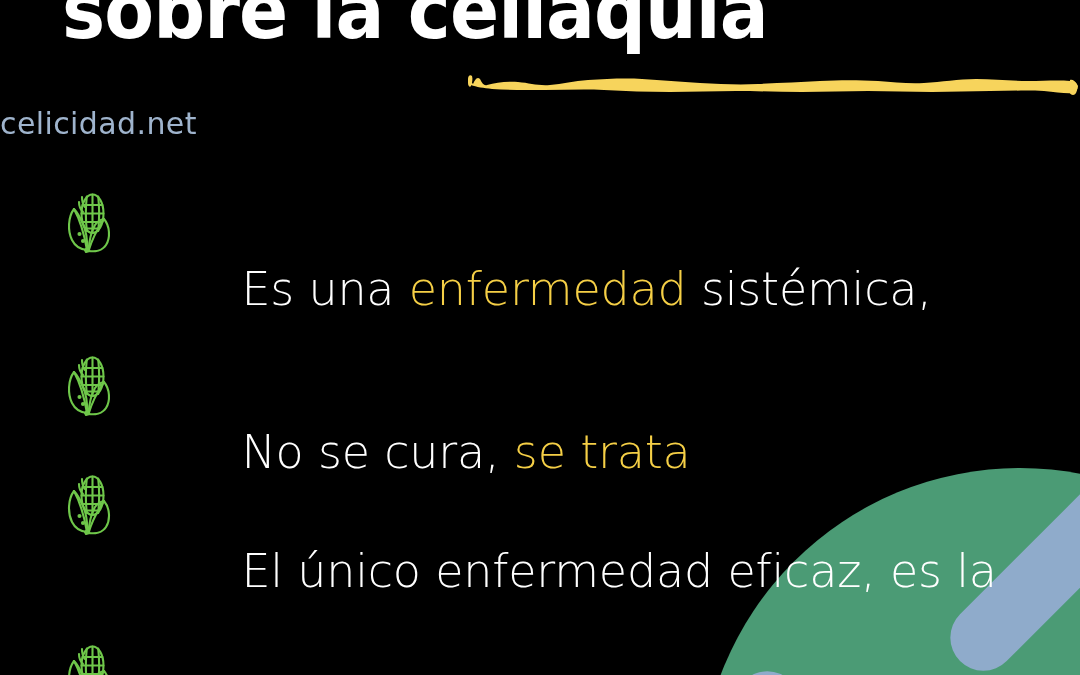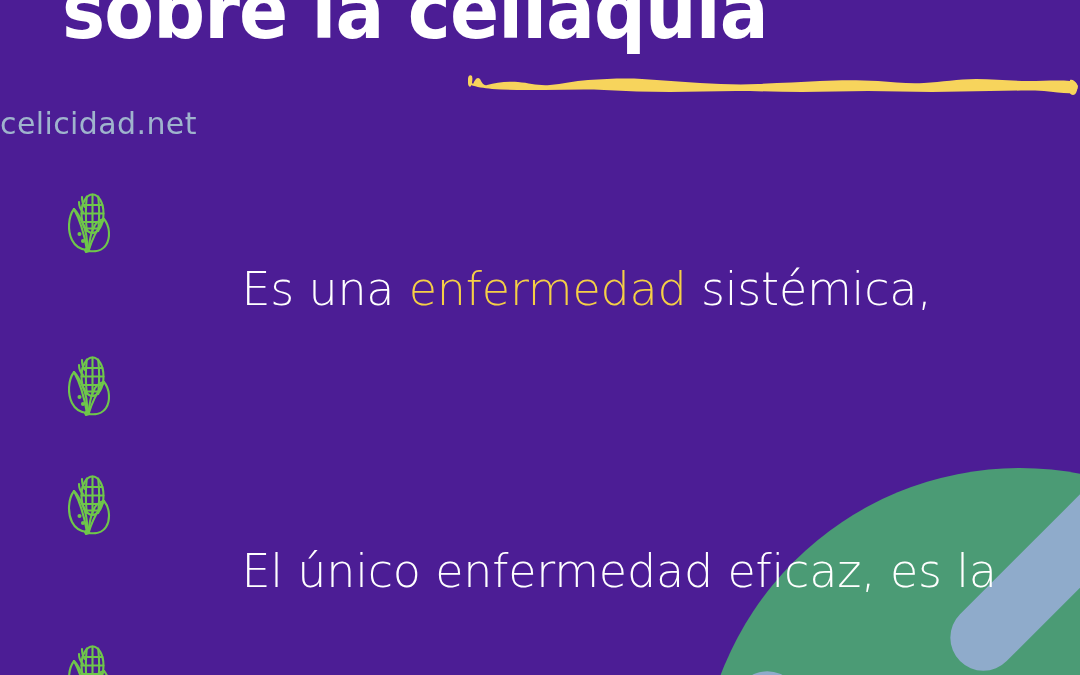--- a/index.html
+++ b/index.html
@@ -5,21 +5,21 @@
   * { margin:0; padding:0; box-sizing:border-box; }
   html, body {
     width:1080px; height:675px;
     overflow:hidden;
     background:#22599A;
     font-family:"DejaVu Sans", sans-serif;
   }
   #poster {
     position:relative;
     width:1080px; height:675px;
-    background:#4c1d95;
+    background:#000000;
     overflow:hidden;
   }
 
   
   #green-circle {
     position:absolute;
     left:700px; top:468px;
     width:640px; height:640px;
     border-radius:50%;
     background:#4B9B75;
@@ -195,20 +195,23 @@
                    C27.5,53 26,41 22,33 C19.5,27.5 17,23 14,20 Z"></path>
           <path d="M14,20 C19,29 24,44 27,61"></path>
           <path d="M44,30 C50,37 50.5,49 46,56 C42.5,61.5 35,63 28.5,62
                    C29,54 31,43 35,36 C37.5,32.5 41,30.5 44,30 Z"></path>
           <path d="M44,30 C38,39 32,50 28.5,62"></path>
           <path d="M25,61 L28,58 L29.5,62 L26,63 Z"></path>
           <circle cx="19.5" cy="45" r="1"></circle>
           <circle cx="23" cy="52" r="1"></circle>
         </g>
       </svg>
+      <div class="bullet-text">
+        <span>No se cura, </span><span class="hl">se trata</span>
+      </div>
     </div>
 
     <div class="bullet-row" id="bullet-row-2">
       <svg class="corn-icon" viewBox="0 0 54 66">
         <g fill="none" stroke="#6FC74A" stroke-width="2.1" stroke-linecap="round" stroke-linejoin="round">
           <path d="M32.5,5.5 C38.5,5.5 43.5,13.5 43.5,24.5 C43.5,35.5 38.5,44 32.5,44
                    C26.5,44 21.5,35.5 21.5,24.5 C21.5,13.5 26.5,5.5 32.5,5.5 Z"></path>
           <path d="M32.5,5.5 L32.5,44"></path>
           <path d="M26.8,7.5 C25.6,18 25.6,31 26.8,42"></path>
           <path d="M38.2,7.5 C39.4,18 39.4,31 38.2,42"></path>

